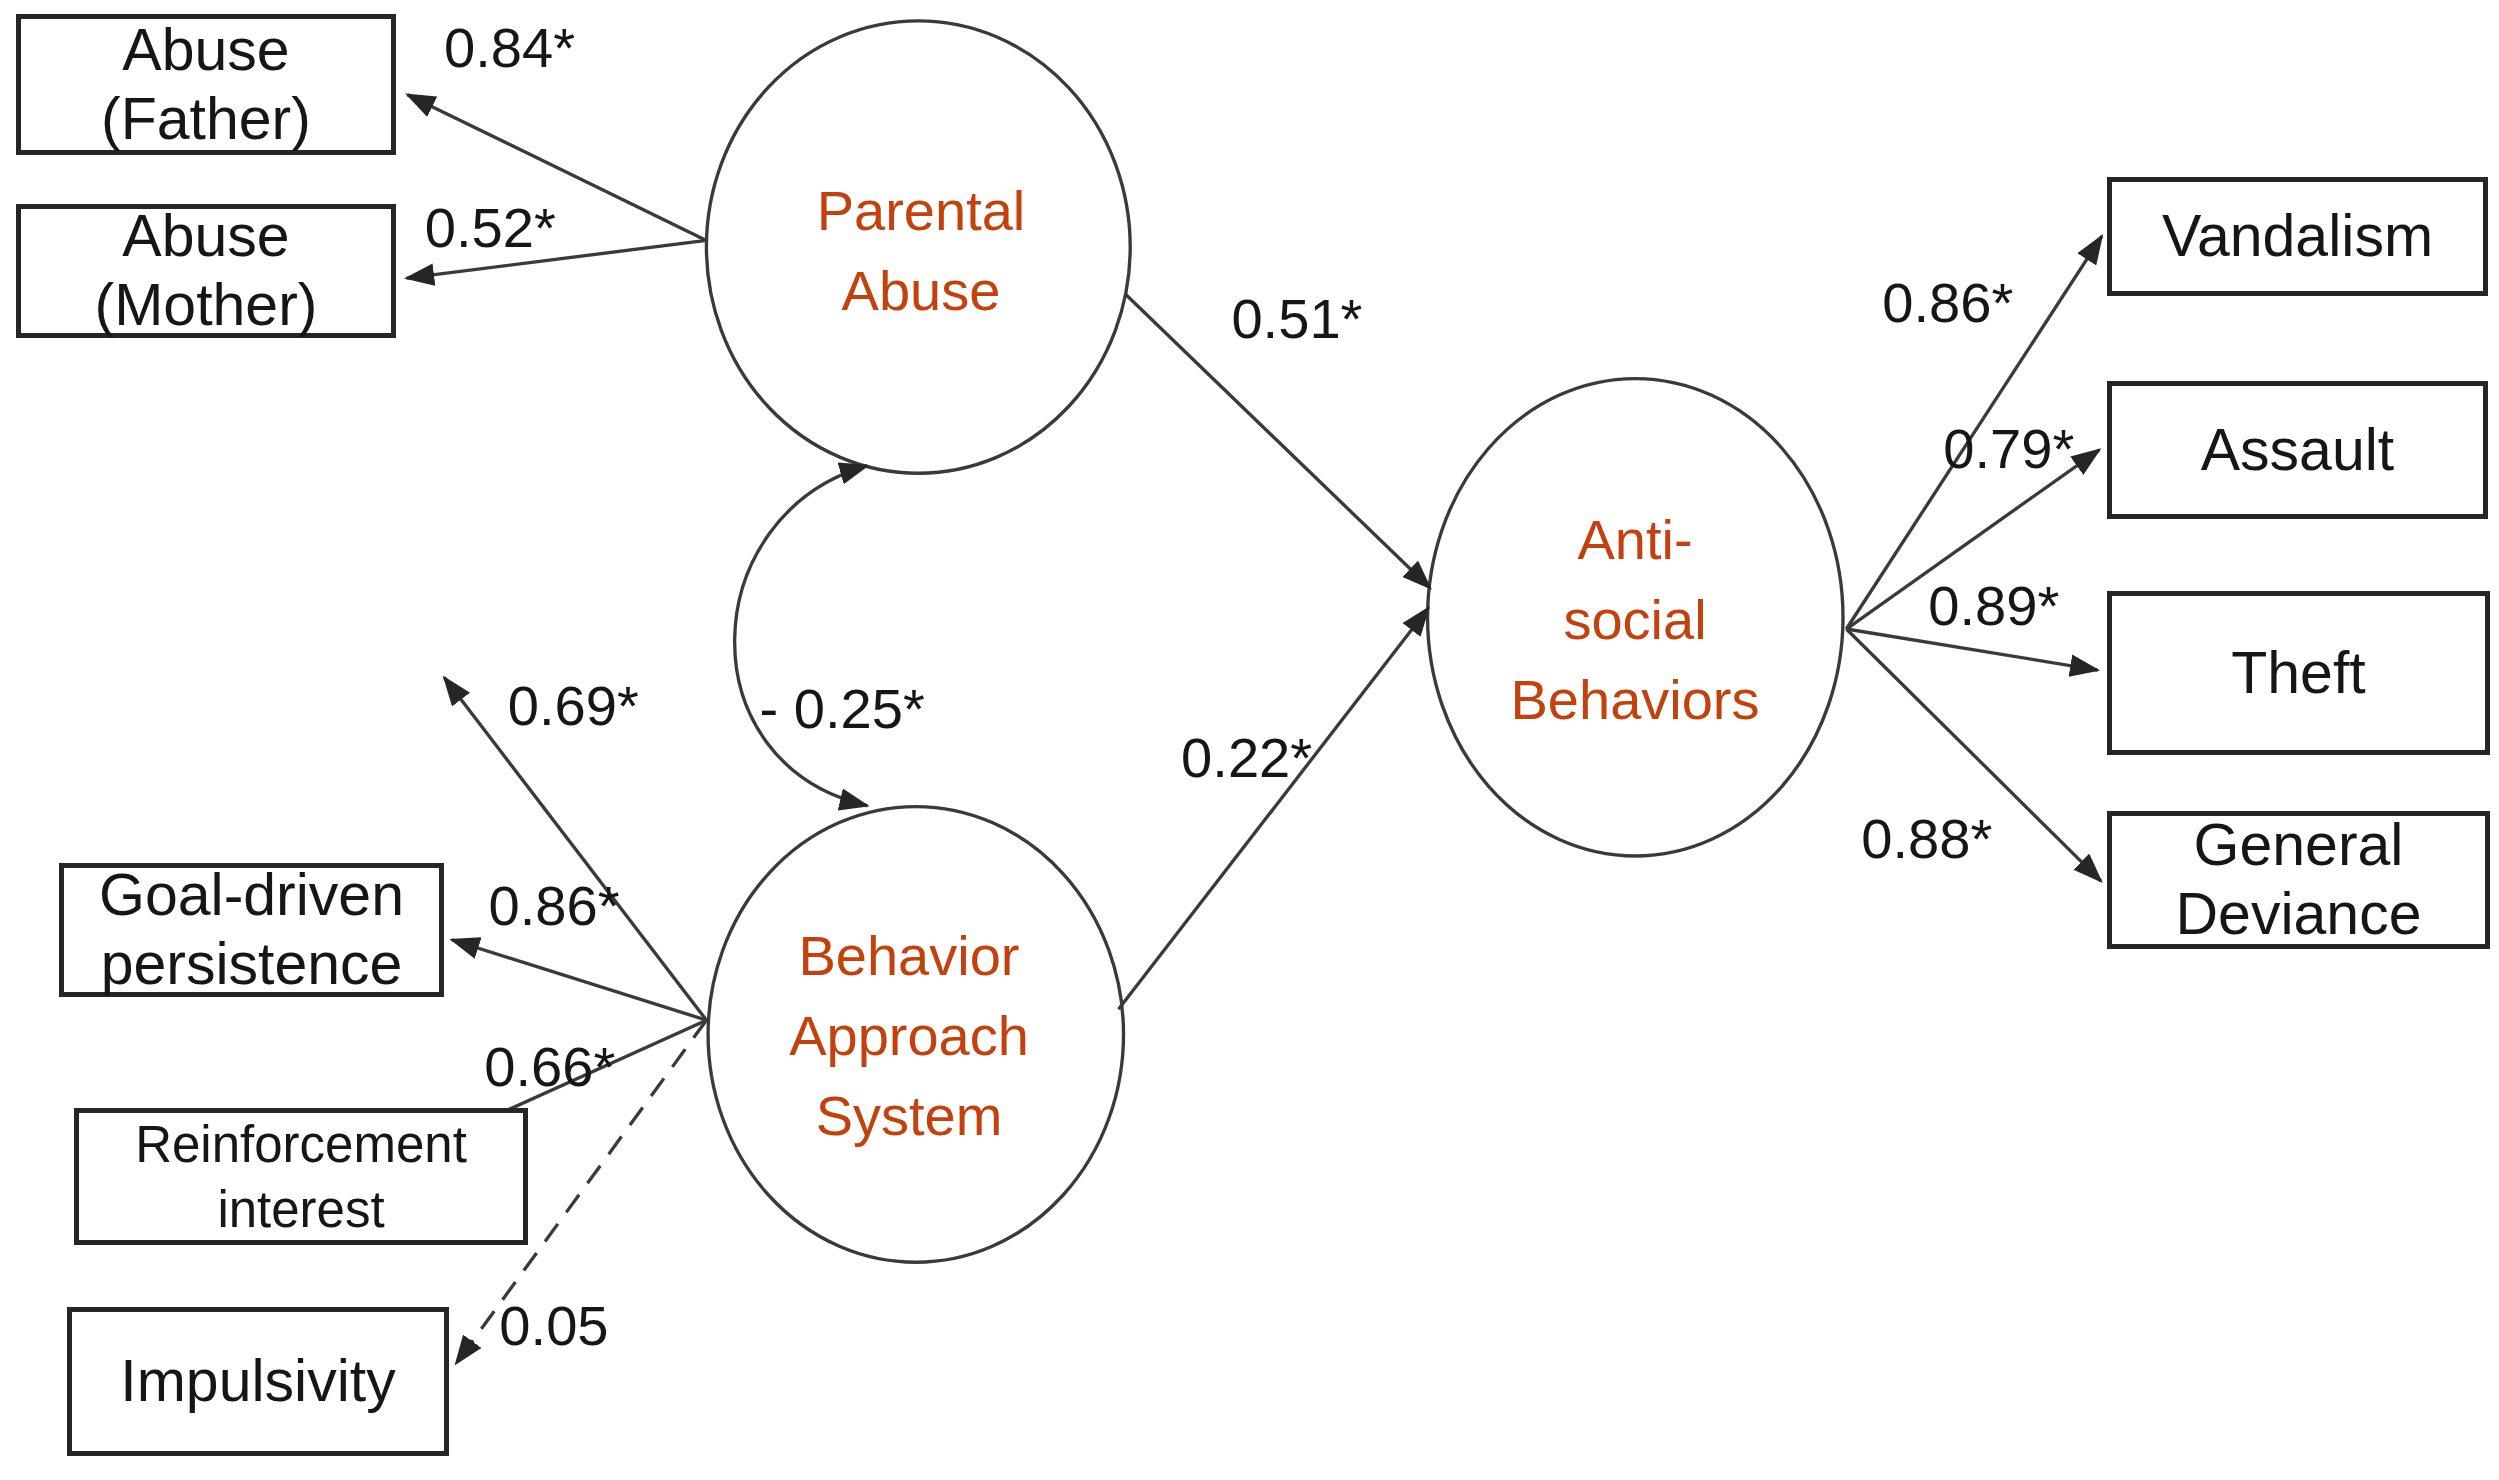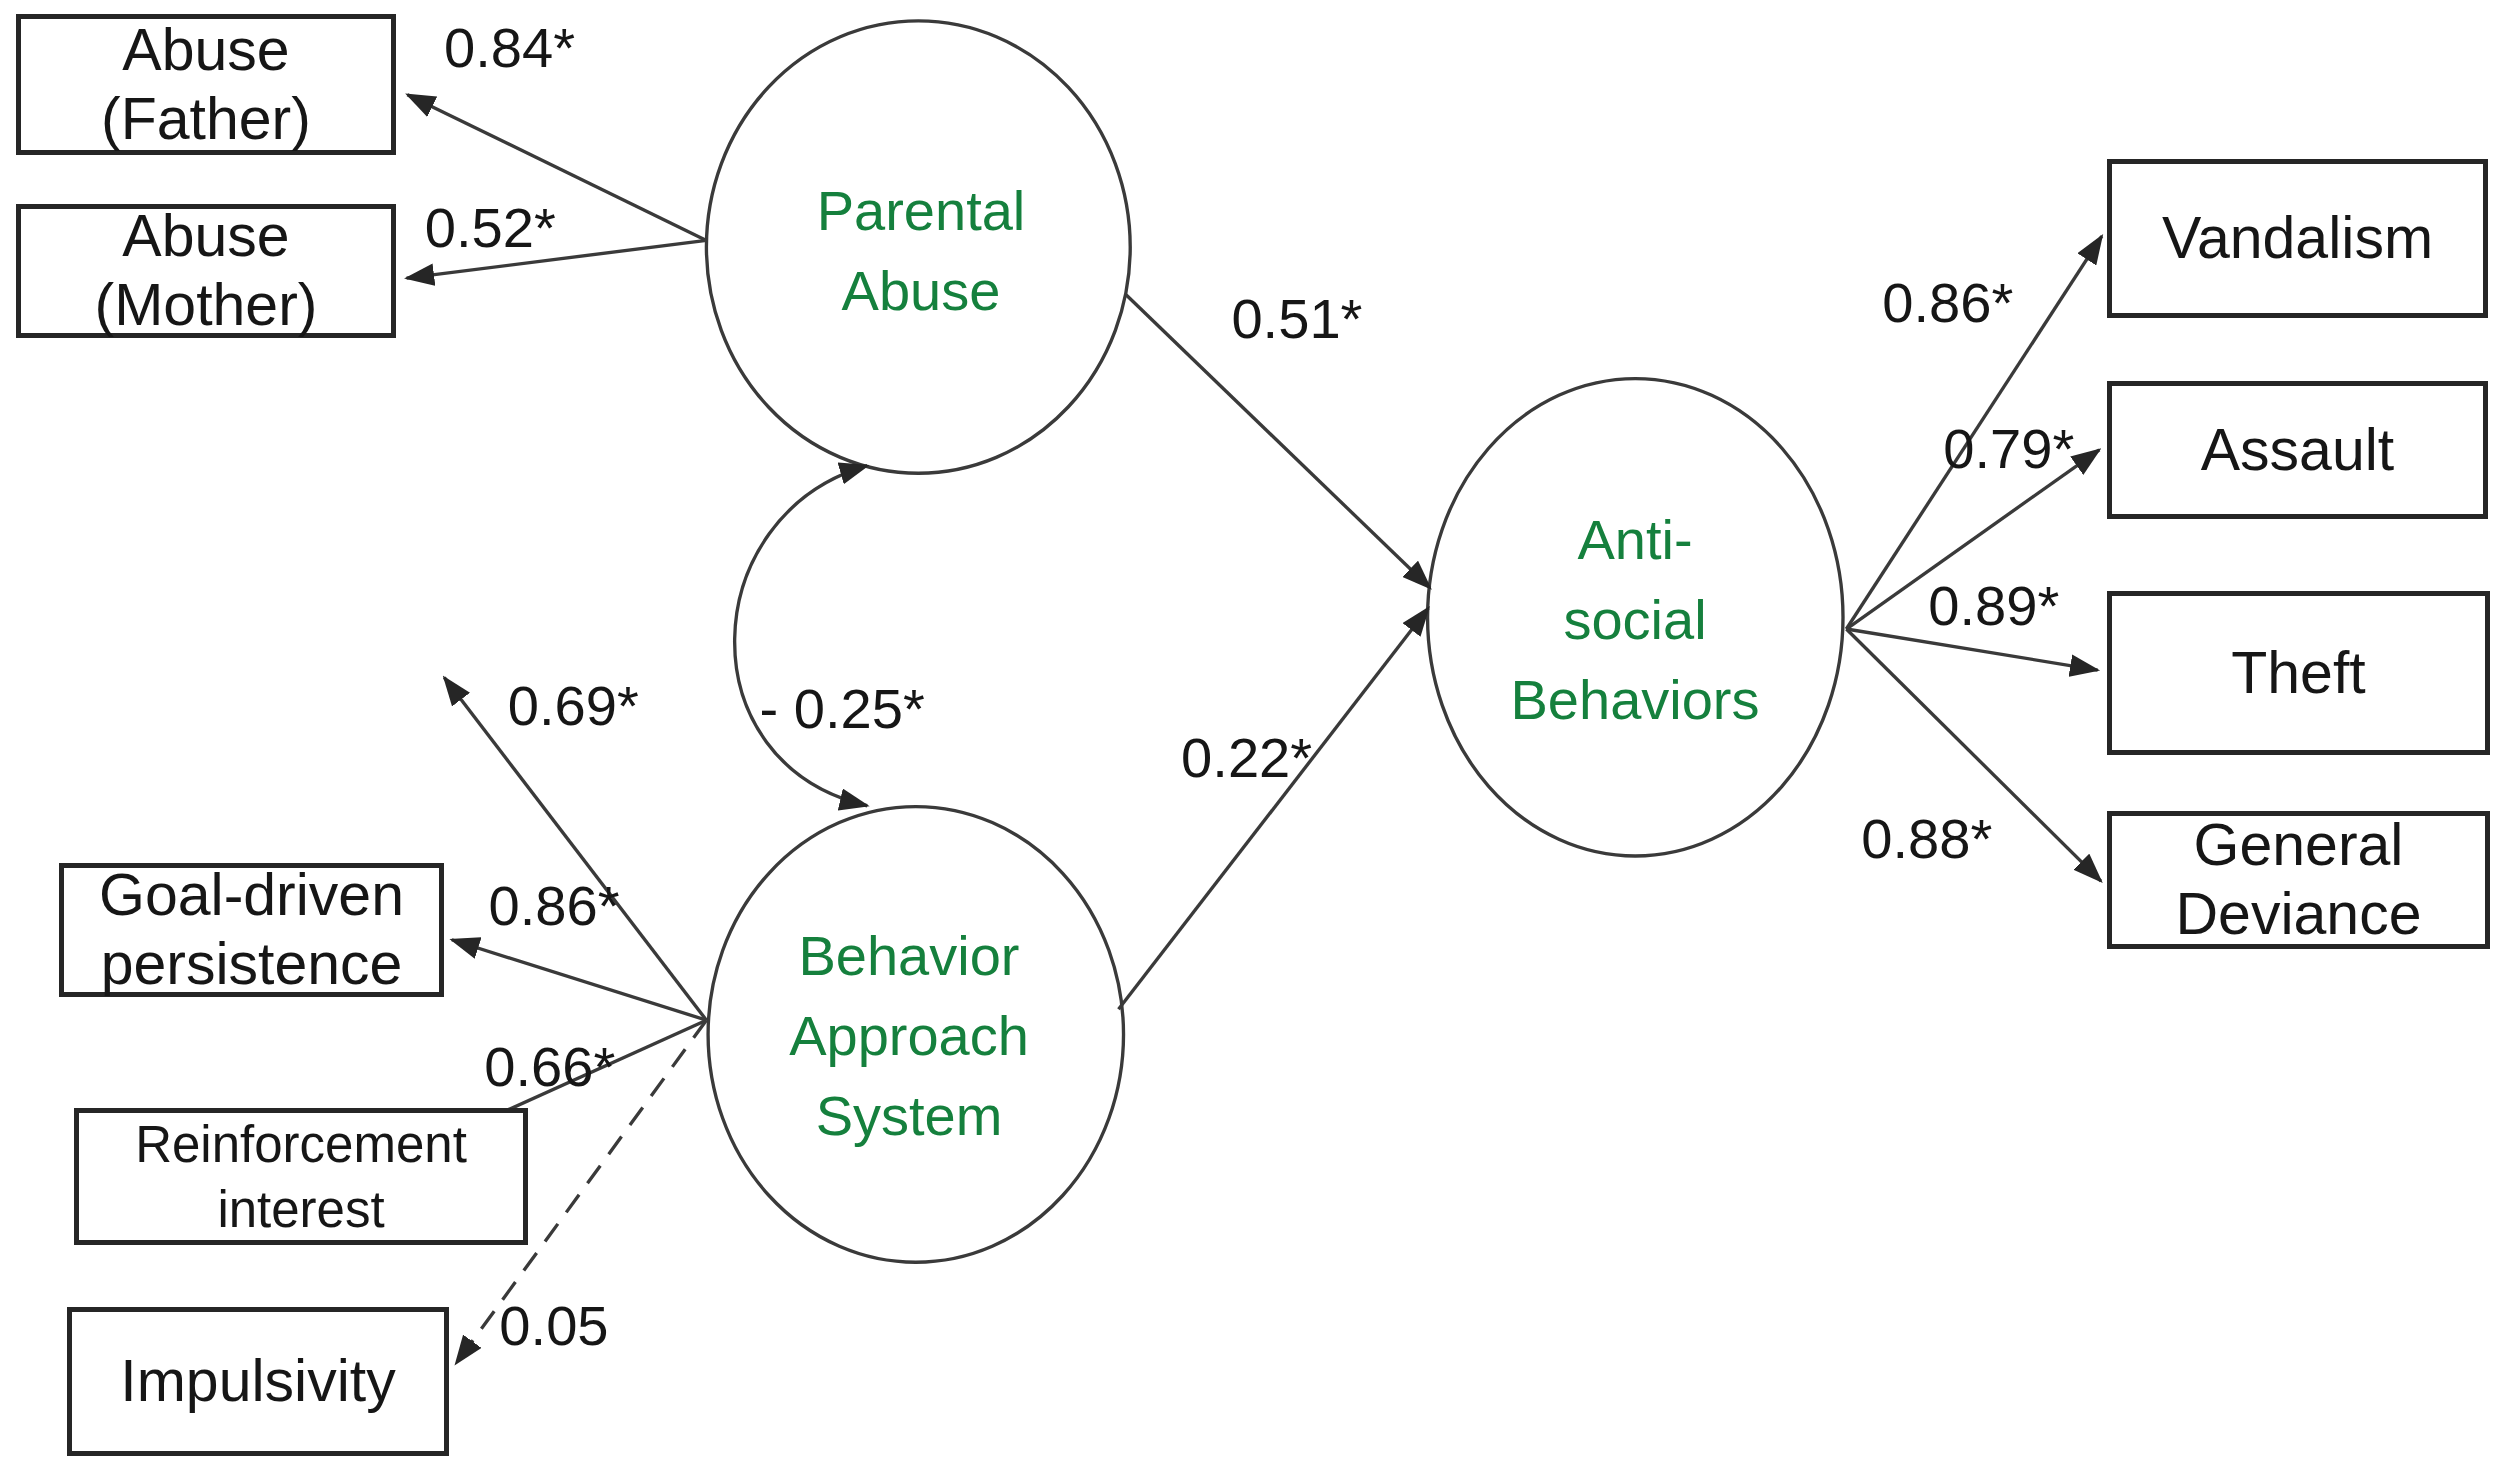--- a/index.html
+++ b/index.html
@@ -40,21 +40,21 @@
   }
   .node-label.small {
     font-size: 51px;
     line-height: 65px;
   }
   .latent-label {
     position: absolute;
     transform: translate(-50%, -50%);
     font-size: 56px;
     line-height: 80px;
-    color: #15803d;
+    color: #c2410c;
     text-align: center;
     white-space: pre-line;
   }
   .coef {
     font-size: 67px;
     fill: #161616;
   }
 </style>
 </head>
 <body>
@@ -120,21 +120,21 @@
     <div class="node-label">Goal-driven
 persistence</div>
   </div>
   <div class="node" style="left:74px; top:1108px; width:454px; height:137px;">
     <div class="node-label small">Reinforcement
 interest</div>
   </div>
   <div class="node" style="left:67px; top:1307px; width:382px; height:149px;">
     <div class="node-label">Impulsivity</div>
   </div>
-  <div class="node" style="left:2107px; top:159px; width:381px; height:159px;">
+  <div class="node" style="left:2107px; top:177px; width:381px; height:119px;">
     <div class="node-label">Vandalism</div>
   </div>
   <div class="node" style="left:2107px; top:381px; width:381px; height:138px;">
     <div class="node-label">Assault</div>
   </div>
   <div class="node" style="left:2107px; top:591px; width:383px; height:164px;">
     <div class="node-label">Theft</div>
   </div>
   <div class="node" style="left:2107px; top:811px; width:383px; height:138px;">
     <div class="node-label">General

